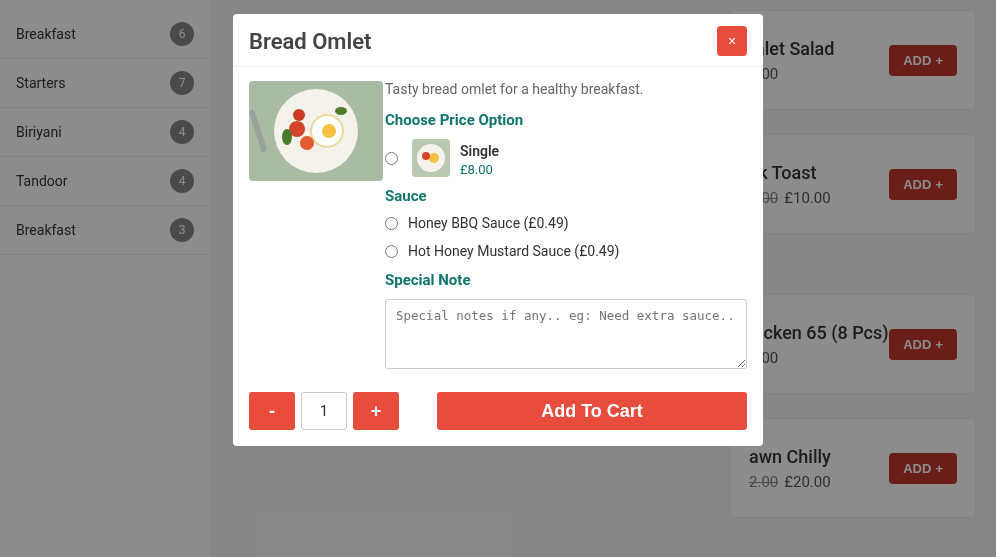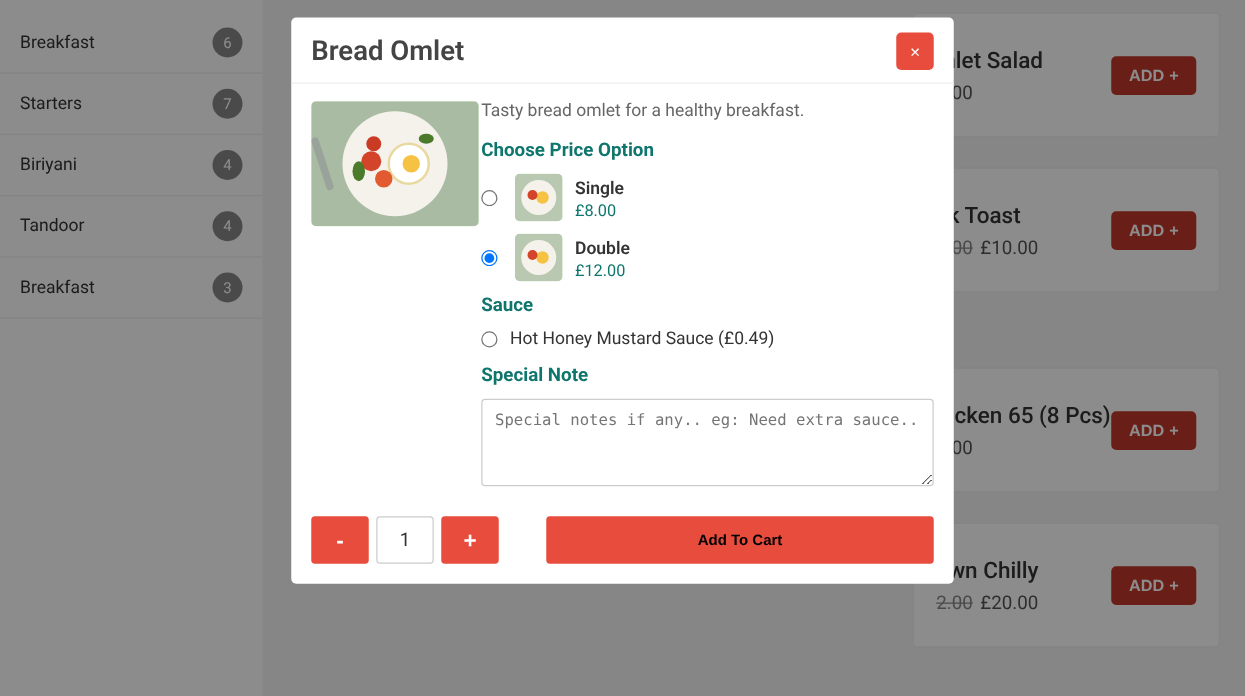--- a/index.html
+++ b/index.html
@@ -202,25 +202,25 @@
     background: #fff;
     display: flex;
     align-items: center;
     justify-content: center;
     font-size: 15px;
     border-radius: 3px;
   }
   .add-to-cart {
     flex: 1;
     background: #e74c3c;
-    color: #000000;
+    color: #ffffff;
     border: none;
     border-radius: 3px;
     height: 38px;
-    font-size: 12px;
+    font-size: 18px;
     font-weight: 600;
     cursor: pointer;
     margin-left: 24px;
   }
   input[type=radio] { width: 13px; height: 13px; cursor: pointer;}
 </style>
 </head>
 <body>
 
 <div class="background">
@@ -340,40 +340,27 @@
                   <circle cx="14" cy="17" r="4" fill="#d3442a"></circle>
                 </svg>
             </span>
             <div class="po-text">
               <span class="po-label">Single</span>
               <span class="po-price">£8.00</span>
             </div>
           </div>
         </div>
 
-        <div class="price-option">
-          <input type="radio" name="po" checked="" style="">
-          <div class="po-info">
-            <span class="thumb">
-              <svg viewBox="0 0 38 38">
-                  <rect width="38" height="38" fill="#b9c8b0"></rect>
-                  <circle cx="19" cy="19" r="14" fill="#f5f2ec"></circle>
-                  <circle cx="22" cy="19" r="5" fill="#f6c244"></circle>
-                  <circle cx="14" cy="17" r="4" fill="#d3442a"></circle>
-                </svg>
-            </span>
-            <div class="po-text">
-              <span class="po-label">Double</span>
-              <span class="po-price">£12.00</span>
-            </div>
-          </div>
-        </div>
 
         <div class="section-h" style="margin-top:6px;">Sauce</div>
 
+        <div class="sauce-option">
+          <input type="radio" name="sauce" style="">
+          <span>Honey BBQ Sauce (£0.49)</span>
+        </div>
         <div class="sauce-option">
           <input type="radio" name="sauce" style="">
           <span>Hot Honey Mustard Sauce (£0.49)</span>
         </div>
 
         <div class="section-h">Special Note</div>
         <div class="special-note">
           <textarea placeholder="Special notes if any.. eg: Need extra sauce.." style=""></textarea>
         </div>
       </div>

